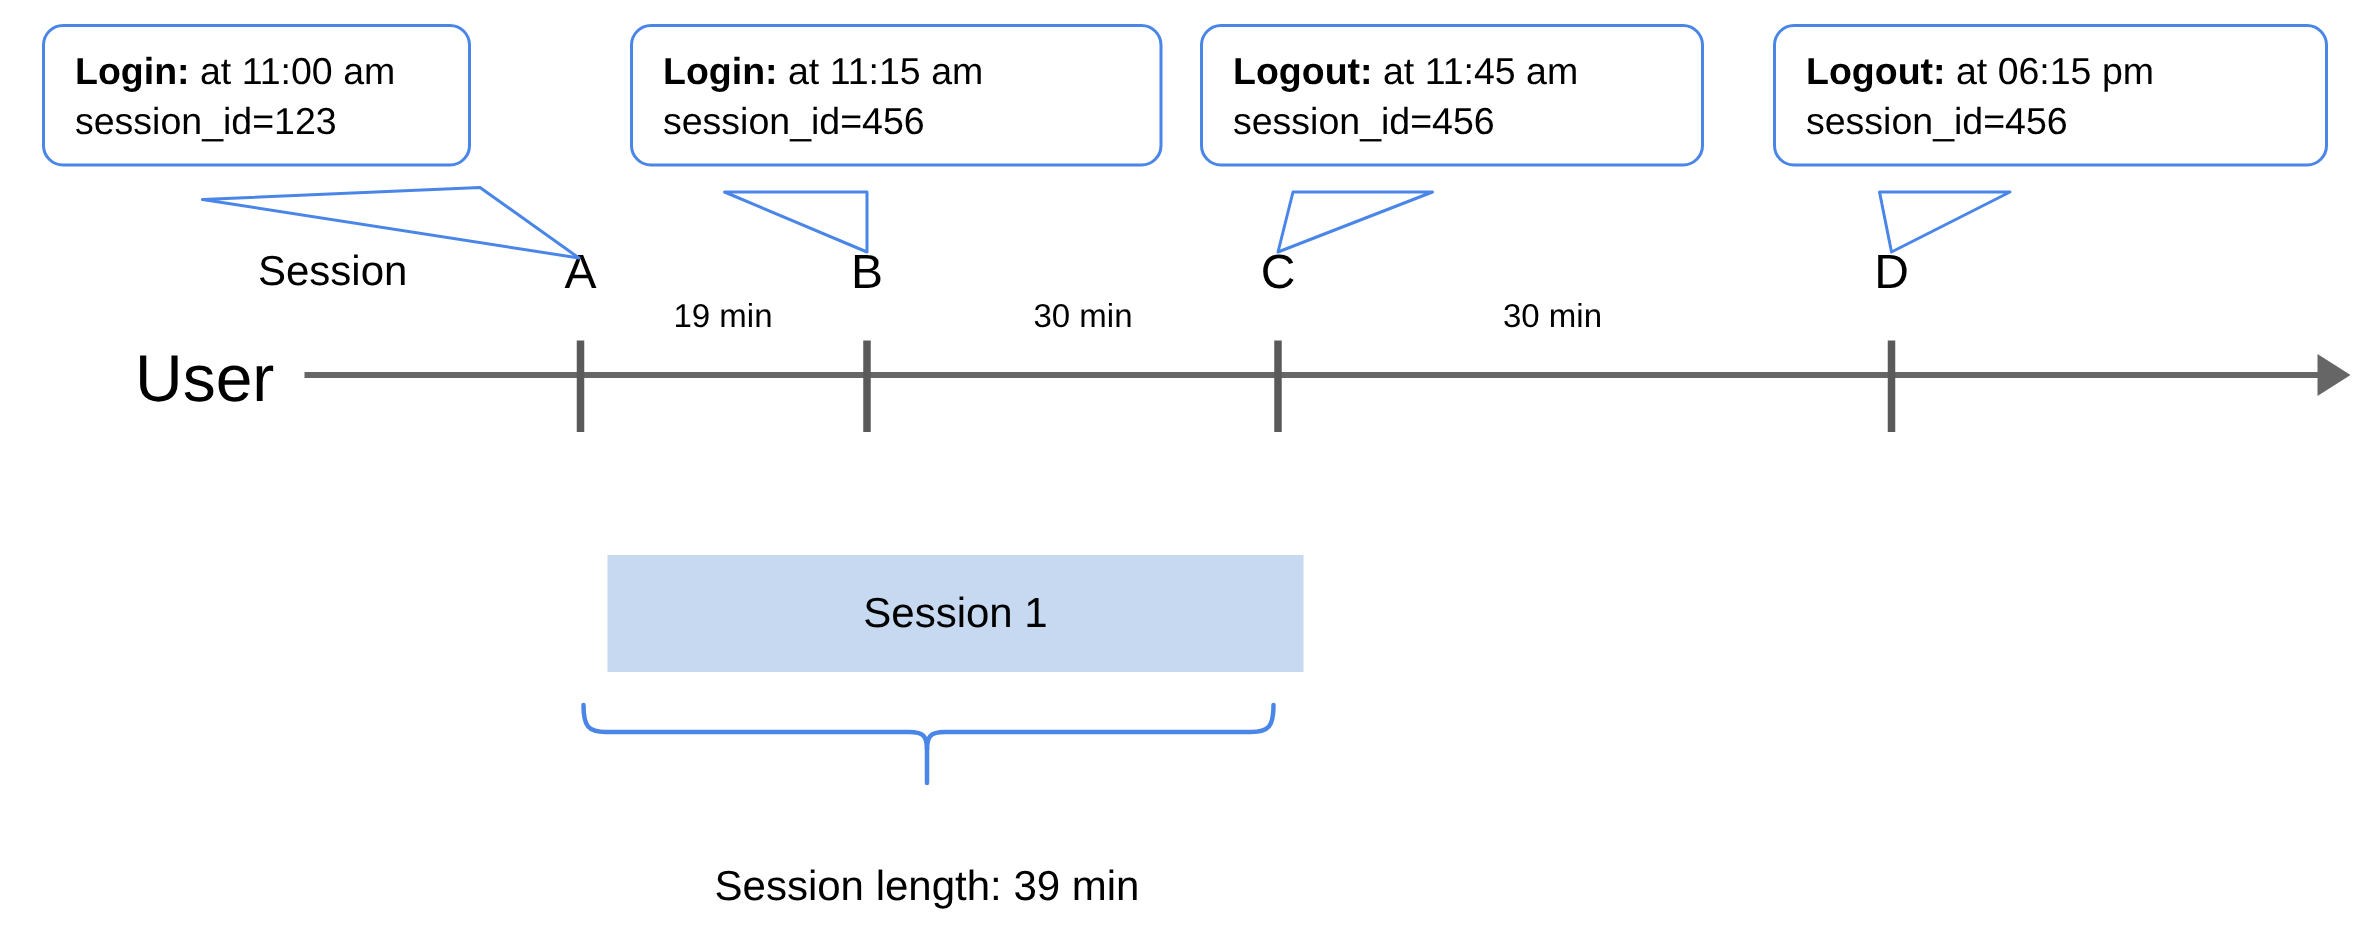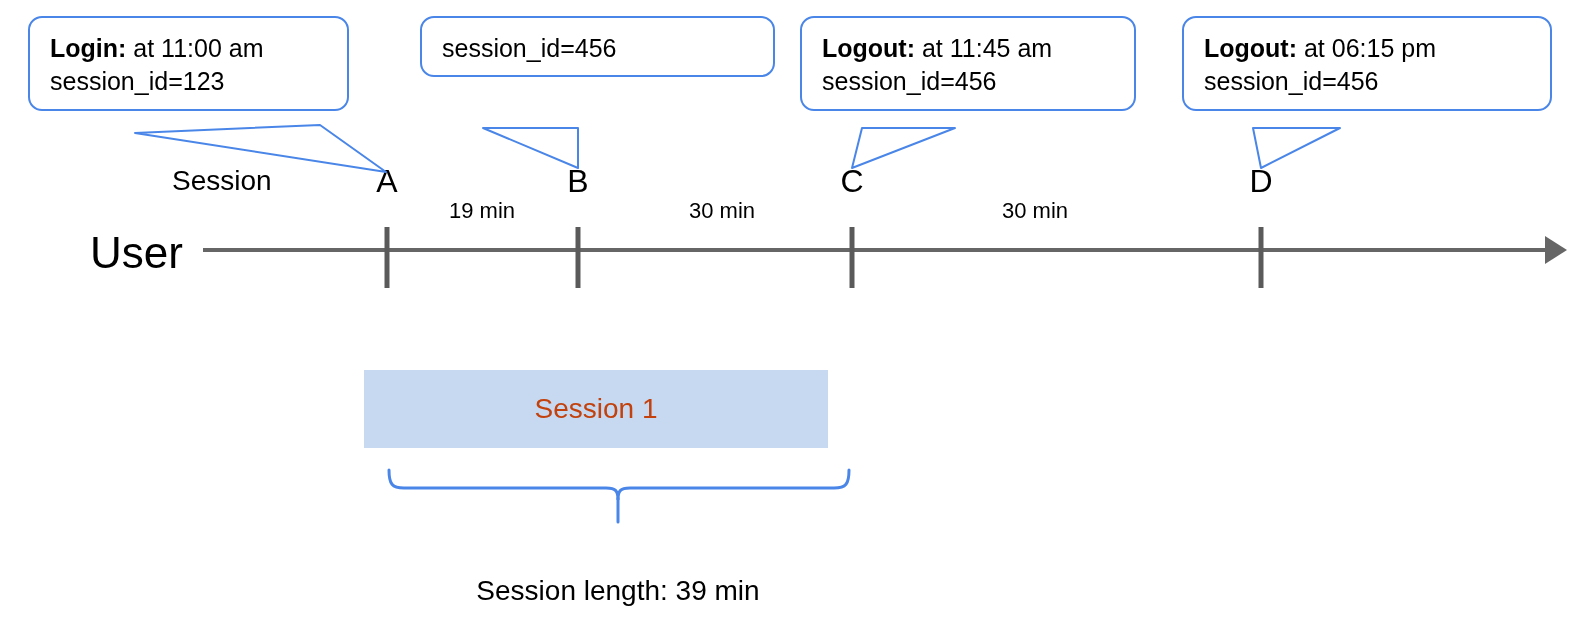--- a/index.html
+++ b/index.html
@@ -37,24 +37,24 @@
   #user-label{left:90px;top:228px;font-size:44px;}
 
   .tickletter{position:absolute;font-size:32px;color:#000;transform:translateX(-50%);}
   .gap-label{position:absolute;font-size:22px;color:#000;transform:translateX(-50%);}
 
   #axis{position:absolute;left:0;top:0;width:1574px;height:630px;z-index:1;}
 
   
   #session-bar{
     position:absolute;
-    left:364px;top:370px;width:464px;height:78px;
+    left:405px;top:370px;width:464px;height:78px;
     background:#c6d9f1;
     display:flex;align-items:center;justify-content:center;
-    font-size:28px;color:#c2410c;
+    font-size:28px;color:#000000;
     z-index:2;
   }
   #session-caption{
     position:absolute;left:618px;top:575px;
     transform:translateX(-50%);
     font-size:28px;color:#000;white-space:nowrap;
   }
 </style>
 </head>
 <body>
@@ -65,26 +65,27 @@
 
     <path d="M 320,125 L 386,172 L 135,133 Z" fill="#ffffff" stroke="#4a86e8" stroke-width="2" stroke-linejoin="round"></path>
 
     <path d="M 483,128 L 578,168 L 578,128 Z" fill="#ffffff" stroke="#4a86e8" stroke-width="2" stroke-linejoin="round"></path>
 
     <path d="M 862,128 L 852,168 L 955,128 Z" fill="#ffffff" stroke="#4a86e8" stroke-width="2" stroke-linejoin="round"></path>
 
     <path d="M 1253,128 L 1261,168 L 1340,128 Z" fill="#ffffff" stroke="#4a86e8" stroke-width="2" stroke-linejoin="round"></path>
   </svg>
 
-  <div class="callout" style="left:28px;top:16px;width:321px;">
+  <div class="callout" style="left:28px;top:16px;width:286px;">
     <span class="ln"><span class="lead">Login:</span><span> at 11:00 am</span></span>
     <span class="ln">session_id=123</span>
   </div>
 
   <div class="callout" style="left:420px;top:16px;width:355px;">
+    <span class="ln"><span class="lead">Login:</span><span> at 11:15 am</span></span>
     <span class="ln">session_id=456</span>
   </div>
 
   <div class="callout" style="left:800px;top:16px;width:336px;">
     <span class="ln"><span class="lead">Logout:</span><span> at 11:45 am</span></span>
     <span class="ln">session_id=456</span>
   </div>
 
   <div class="callout" style="left:1182px;top:16px;width:370px;">
     <span class="ln"><span class="lead">Logout:</span><span> at 06:15 pm</span></span>

